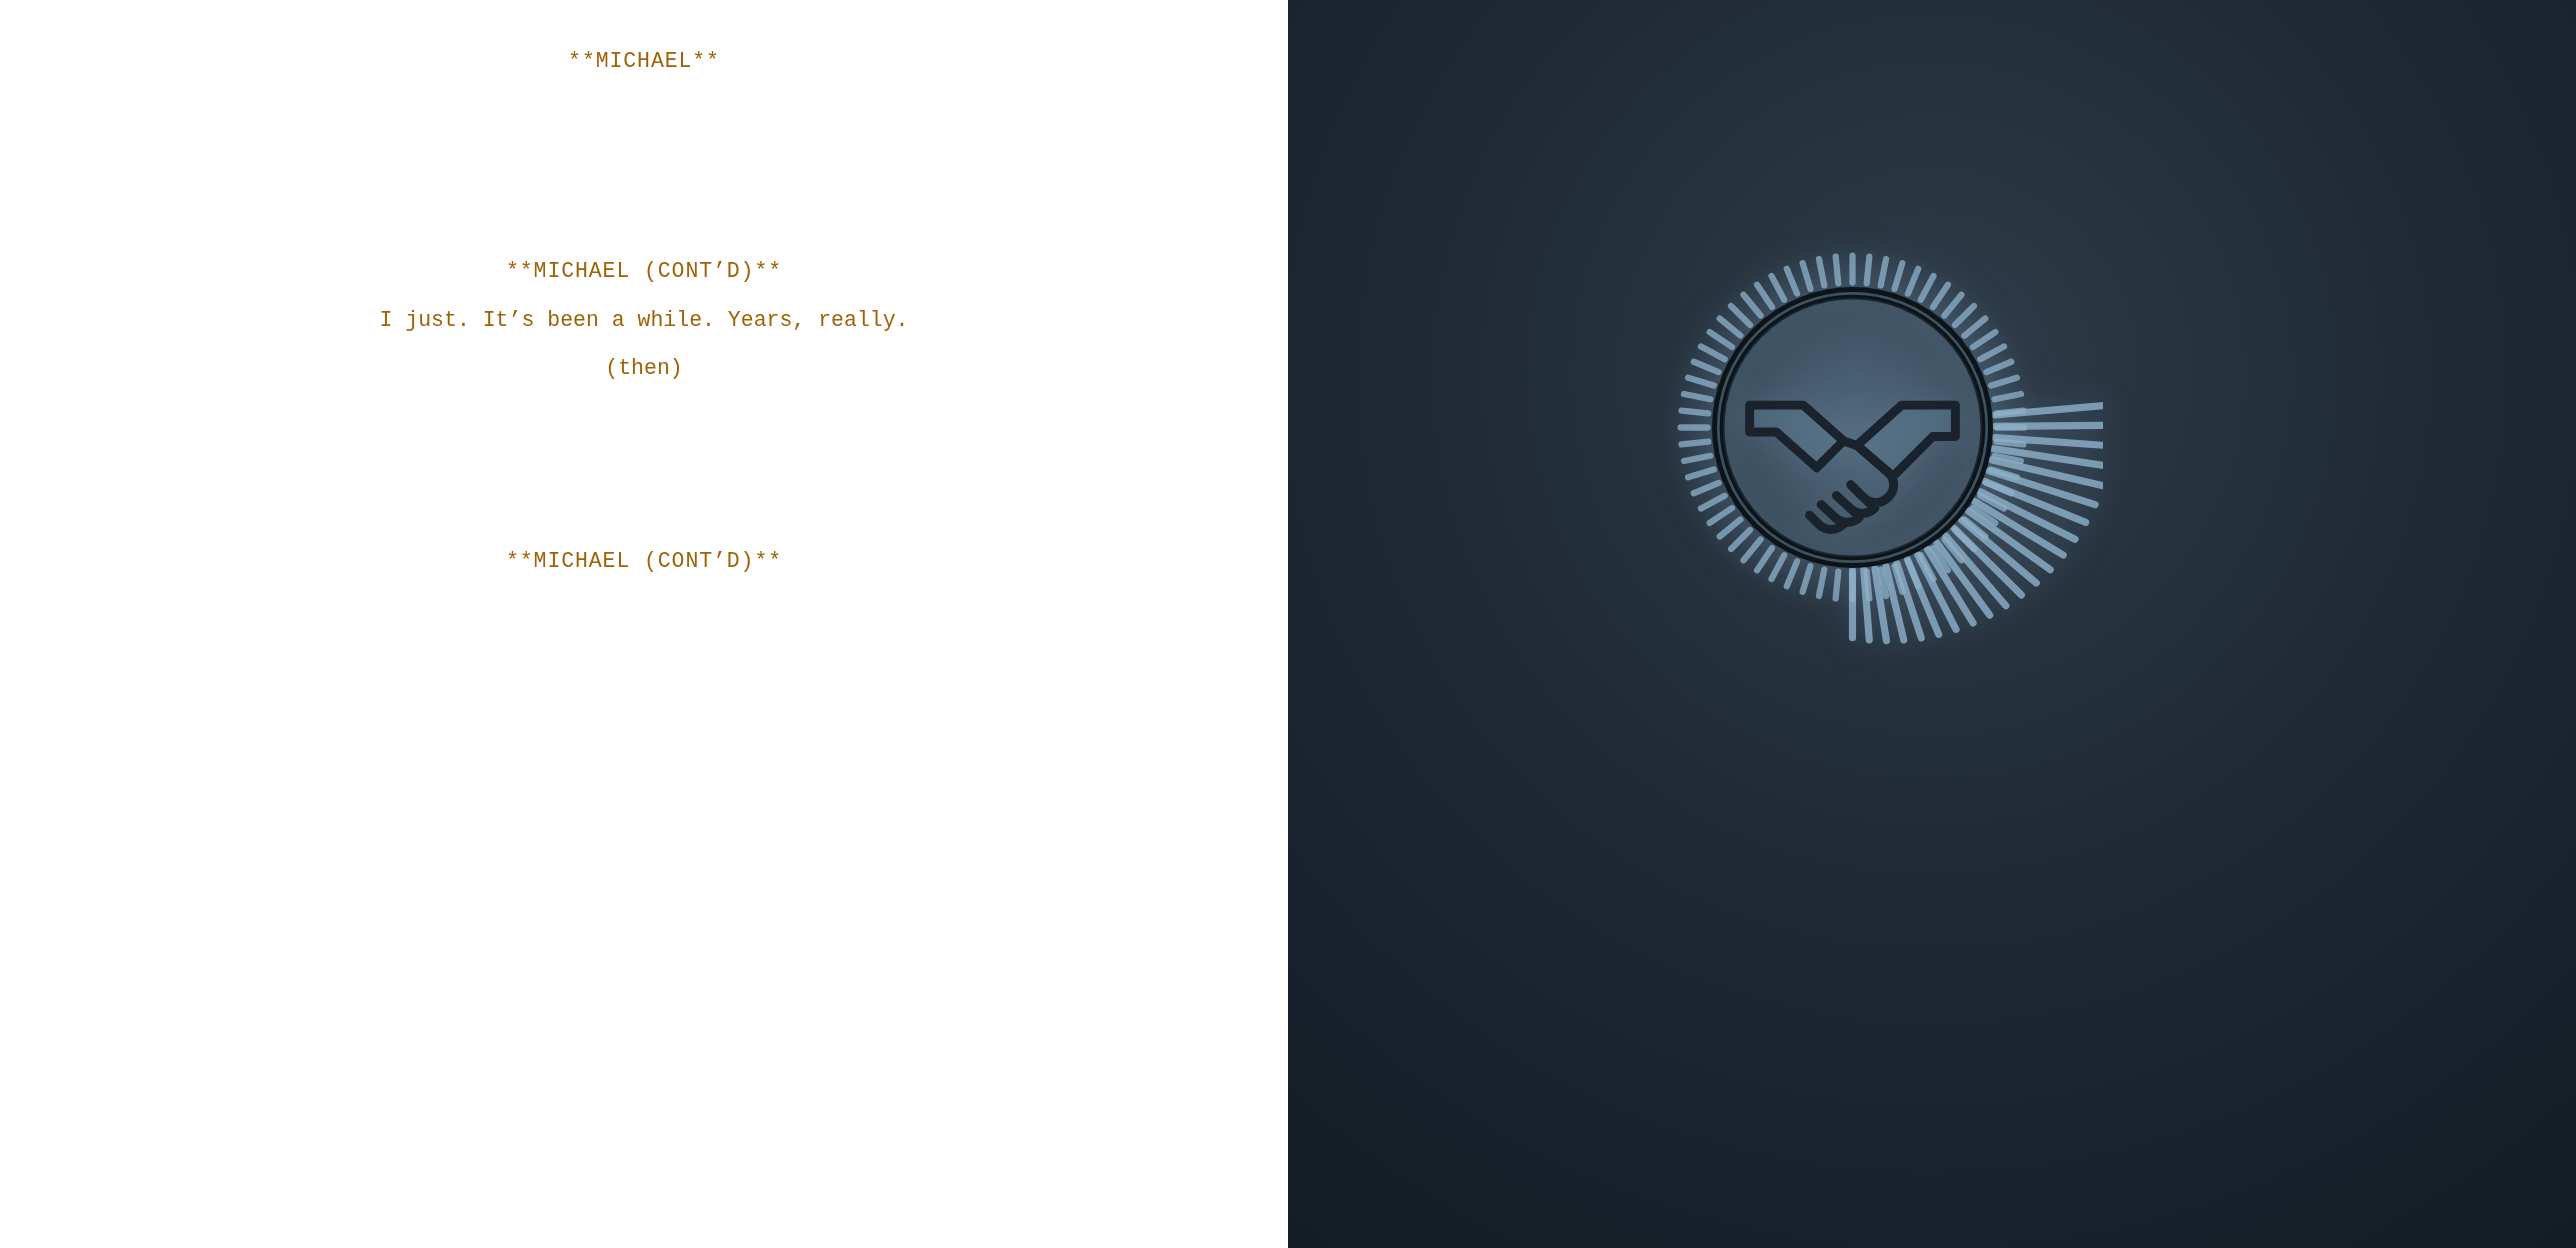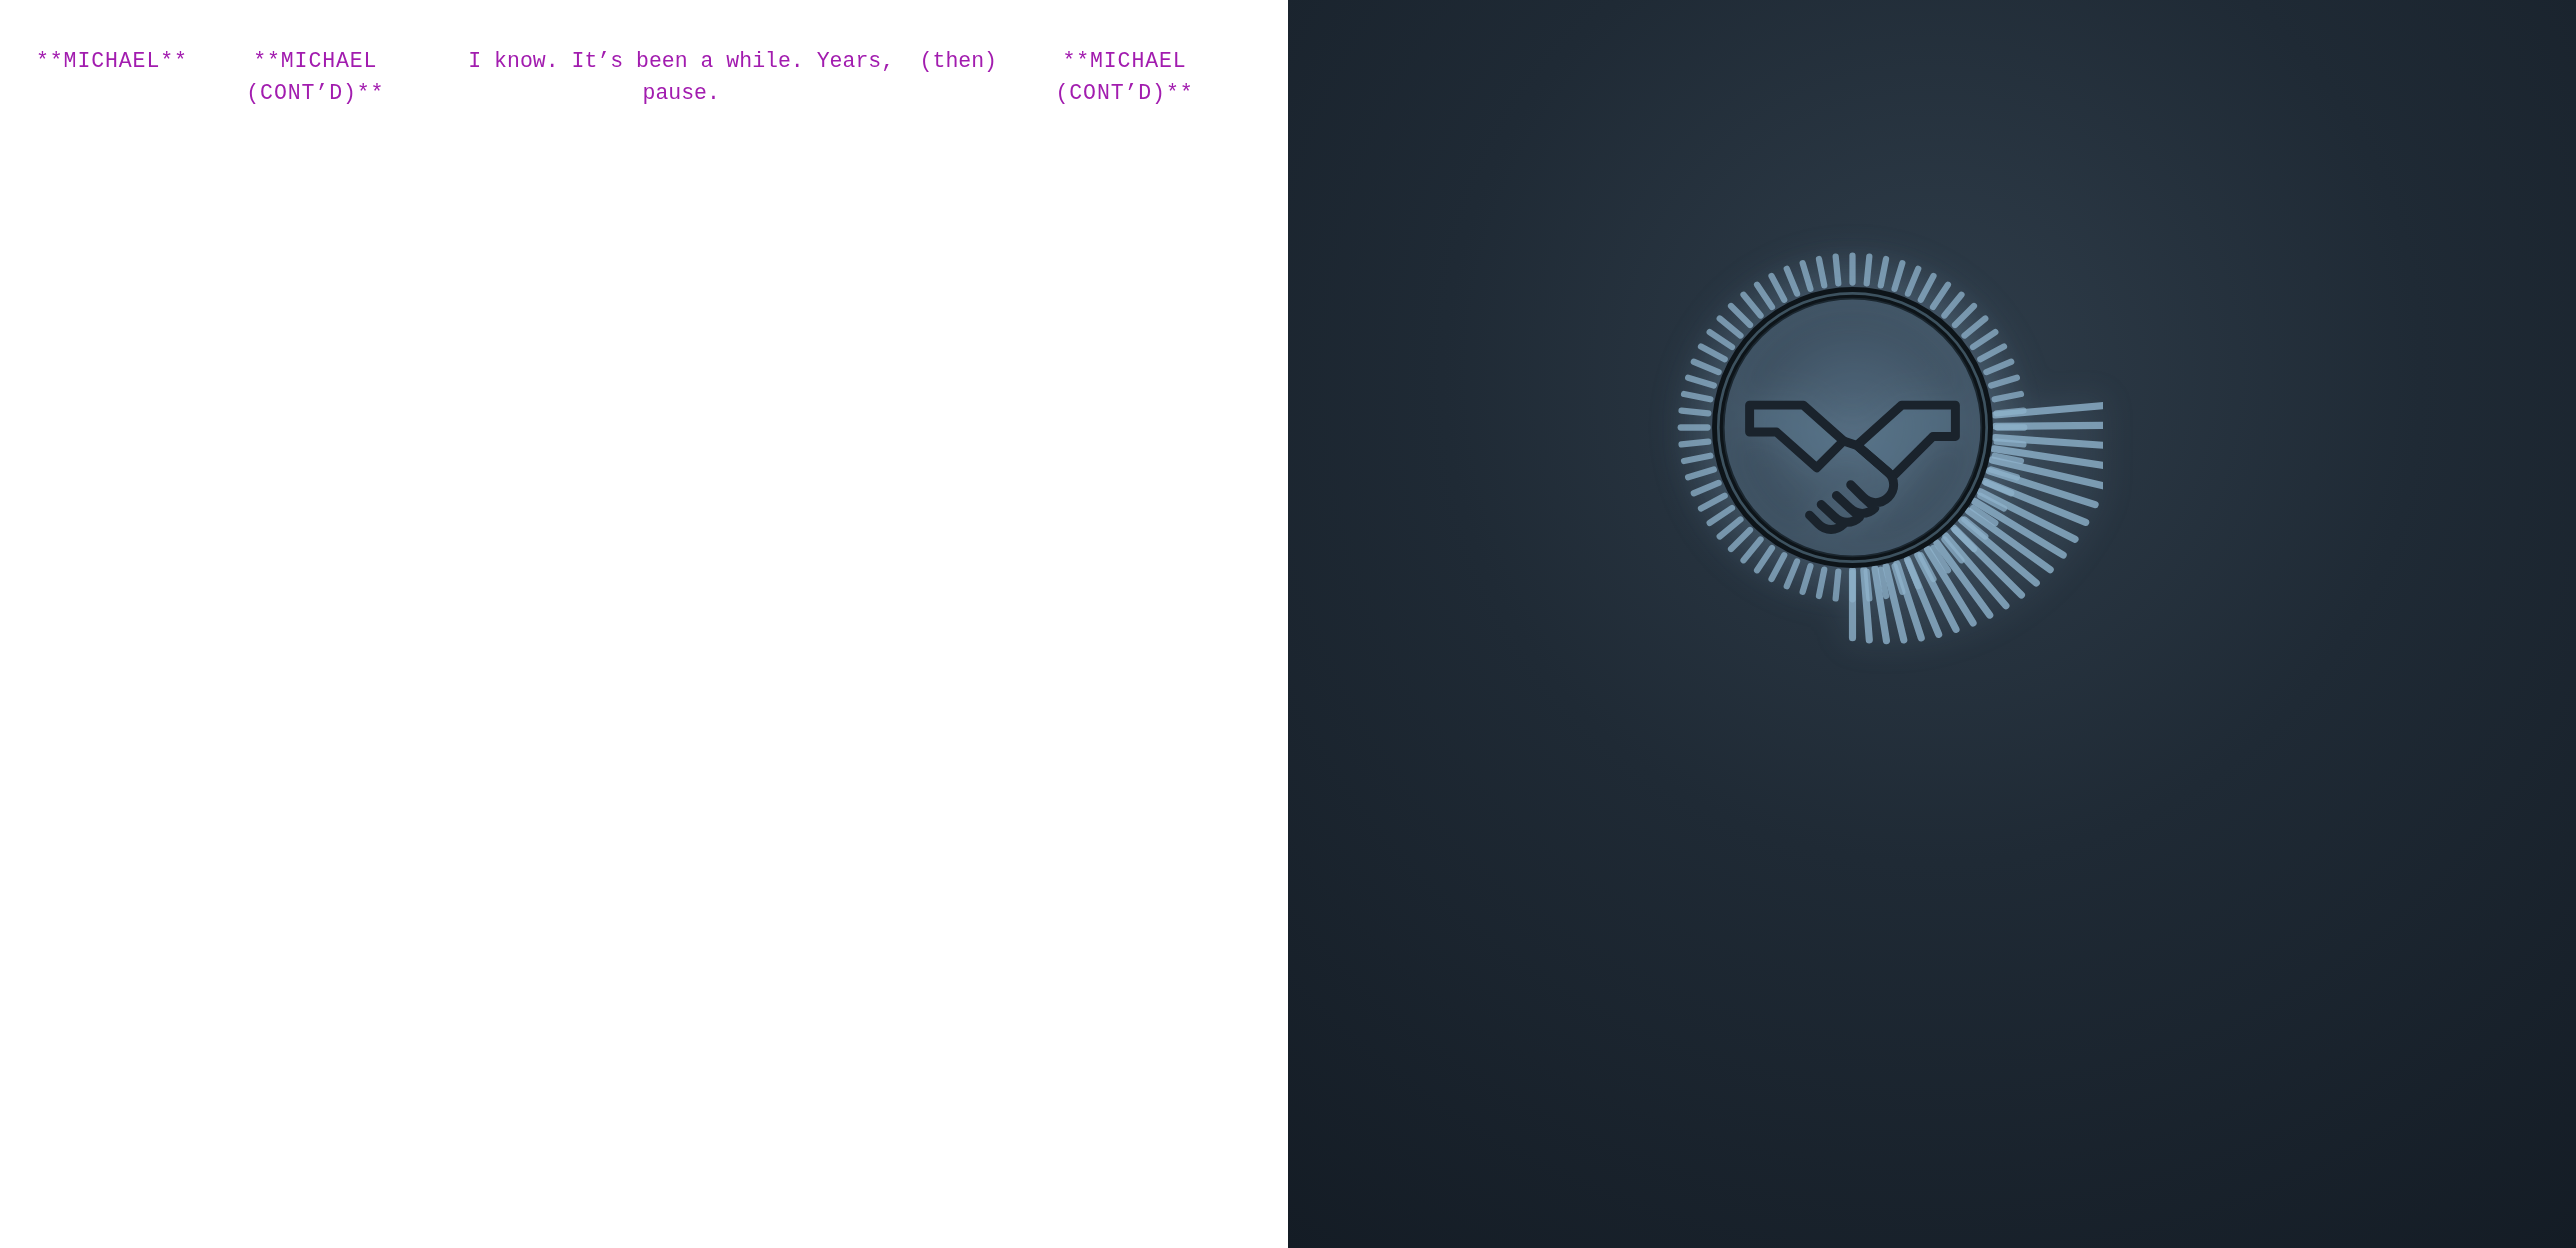--- a/index.html
+++ b/index.html
@@ -9,24 +9,24 @@
       display: flex;
       font-family: "Courier New", Courier, monospace;
       overflow: hidden;
     }
     .left-pane {
       width: 50%;
       height: 100%;
       background: #ffffff;
       padding: 45px 36px;
       display: flex;
-      flex-direction: row;
+      flex-direction: column;
       font-size: 21.5px;
       line-height: 1.5;
-      color: #a21caf;
+      color: #a16207;
     }
     .block { text-align: center; }
     .speaker { letter-spacing: 0.9px; }
     .gap-sm { height: 16px; }
     .gap-md { height: 64px; }
     .gap-lg { height: 81px; }
     .right-pane {
       width: 50%;
       height: 100%;
       background: radial-gradient(circle at 50% 30%, #2f3d4a 0%, #1f2a35 45%, #141c25 100%);
@@ -61,21 +61,21 @@
   <div class="block speaker">**MICHAEL**</div>
   <div class="gap-sm"></div>
 
   <div class="gap-lg"></div>
 
 
   <div class="gap-lg"></div>
 
   <div class="block speaker">**MICHAEL (CONT’D)**</div>
   <div class="gap-sm"></div>
-  <div class="block">I know. It’s been a while. Years, pause.</div>
+  <div class="block">I just. It’s been a while. Years, really.</div>
   <div class="gap-sm"></div>
   <div class="block">(then)</div>
   <div class="gap-sm"></div>
 
   <div class="gap-md"></div>
 
 
   <div class="gap-lg"></div>
 
   <div class="block speaker">**MICHAEL (CONT’D)**</div>

